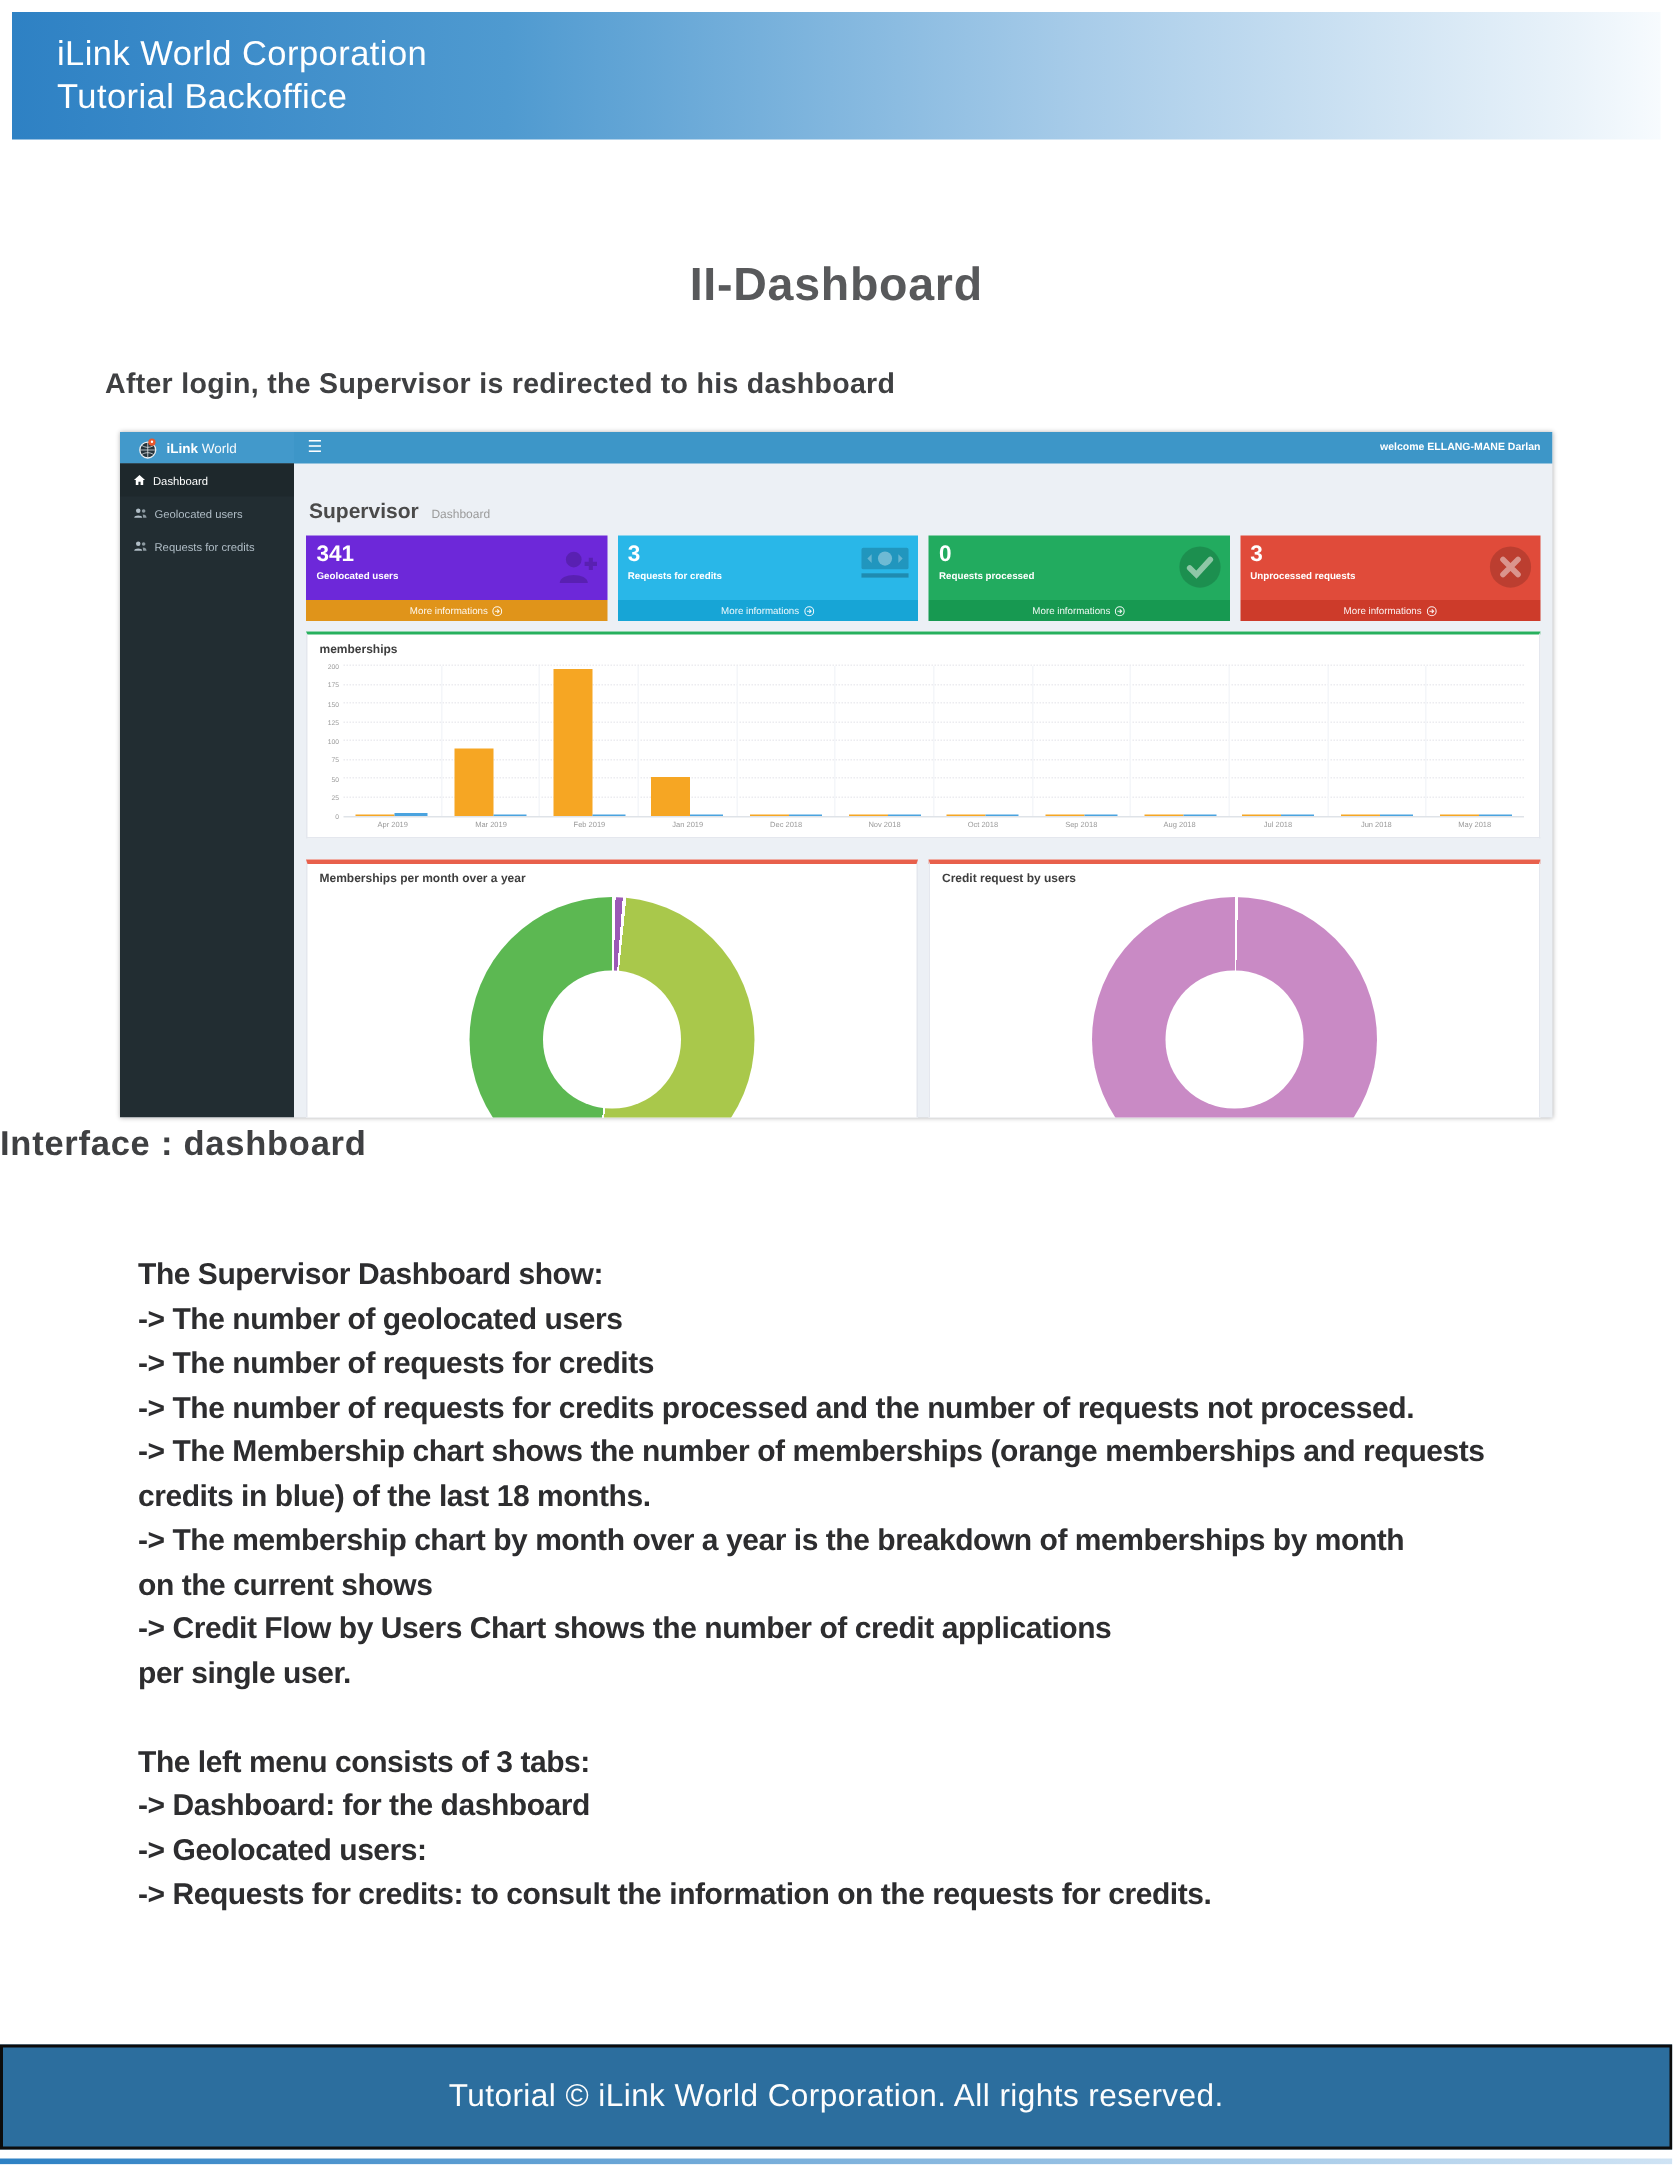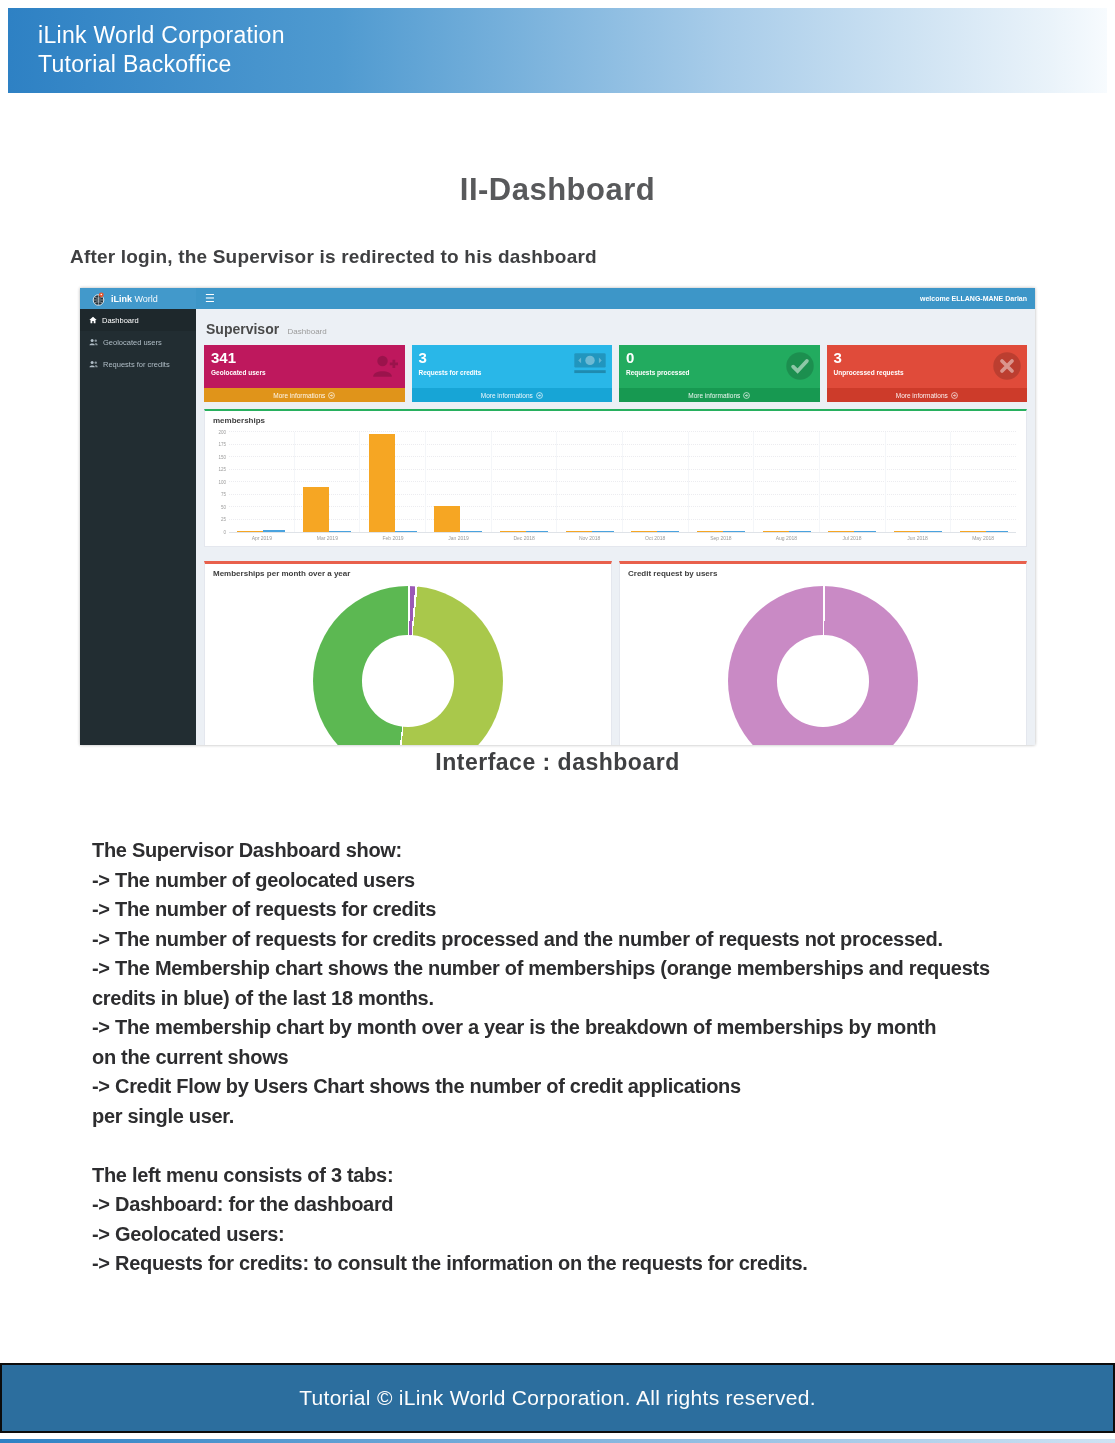--- a/index.html
+++ b/index.html
@@ -9,21 +9,21 @@
   
   .header-band { position:absolute; left:8px; top:8px; right:8px; height:85px;
     background:linear-gradient(90deg,#2e81c4 0%,#4f9ad0 30%,#a8cce9 65%,#eaf3fa 95%,#f7fbfe 100%);
     color:#fff; box-sizing:border-box; padding-top:13px; padding-left:30px; }
   .band-line { font-size:23px; line-height:29px; font-weight:500; letter-spacing:.3px; }
 
   .doc-title { position:absolute; top:172px; left:0; width:100%; text-align:center;
     font-size:31px; font-weight:bold; color:#58595b; letter-spacing:.5px; }
   .doc-intro { position:absolute; top:246px; left:70px; font-size:19px; font-weight:bold;
     color:#3f4042; letter-spacing:.2px; }
-  .doc-caption { position:absolute; top:749px; left:0; width:100%; text-align:center;
+  .doc-caption { position:absolute; top:749px; left:0; width:100%; 
     font-size:23px; font-weight:bold; color:#3f4042; letter-spacing:.5px; }
   .doc-body { position:absolute; left:92px; top:836px; width:975px; font-size:20px;
     font-weight:bold; color:#2d2d2f; line-height:29.5px; letter-spacing:-0.3px; }
   .doc-blank { height:29.5px; }
   .doc-footer { position:absolute; left:0; right:0; top:1363px; height:70px;
     background:#2c6e9e; border:2px solid #0c0c0c; box-sizing:border-box;
     display:flex; align-items:center; justify-content:center;
     color:#fdfdfd; font-size:21px; letter-spacing:.3px; }
   .bottom-strip { position:absolute; left:0; right:0; bottom:0; height:4px;
     background:linear-gradient(90deg,#2e81c4,#cfe3f4); }
@@ -41,21 +41,21 @@
   .welcome { position:absolute; right:8px; top:7px; color:#fff; font-size:7px; font-weight:bold; }
 
   .db-sidebar { position:absolute; left:0; top:21px; bottom:0; width:116px; background:#222d32; }
   .db-item { height:22px; display:flex; align-items:center; gap:5px; padding-left:9px;
     color:#b0bdc6; font-size:7.5px; cursor:pointer; }
   .db-item.active { background:#1e282c; color:#fff; }
   .db-item svg { flex:none; }
 
   .db-main { position:absolute; left:116px; top:21px; right:0; bottom:0;
     padding:7px 8px; box-sizing:border-box; }
-  .db-heading { margin:4px 0 7px 2px; height:18px; }
+  .db-heading { margin:16px 0 7px 2px; height:18px; }
   .h-title { font-size:14px; font-weight:bold; color:#4a4a4a; }
   .h-sub { font-size:8px; color:#9b9b9b; margin-left:4px; }
 
   .db-cards { display:flex; gap:7px; }
   .db-card { flex:1; height:57px; color:#fff; }
   .db-card-body { height:43px; padding:4px 7px; box-sizing:border-box; position:relative; overflow:hidden; }
   .db-card-value { font-size:15px; font-weight:bold; line-height:17px; }
   .db-card-label { font-size:6.5px; font-weight:bold; margin-top:3px; }
   .db-card-icon { position:absolute; right:5px; top:6px; }
   .db-card-footer { height:14px; display:flex; align-items:center; justify-content:center; gap:3px;
@@ -140,21 +140,21 @@
     </div>
 
     <div class="db-main">
       <div class="db-heading">
         <span class="h-title">Supervisor</span>
         <span class="h-sub">Dashboard</span>
       </div>
 
       <div class="db-cards">
         <div class="db-card">
-          <div class="db-card-body" style="background: #be185d;">
+          <div class="db-card-body" style="background: #6d28d9;">
             <div class="db-card-value">341</div>
             <div class="db-card-label">Geolocated users</div>
             <svg class="db-card-icon" width="30" height="30" viewBox="0 0 24 24" fill="rgba(0,0,0,0.18)">
               <circle cx="10" cy="8" r="4.2"></circle>
                 <path d="M2.5 20.5 C2.5 14.8 17.5 14.8 17.5 20.5 Z"></path>
               <path d="M18 7 h2.2 v2.2 h2.2 v2.2 h-2.2 v2.2 H18 v-2.2 h-2.2 V9.2 H18 Z"></path>
             </svg>
           </div>
           <div class="db-card-footer" style="background: rgb(224, 148, 26);">
             <span>More informations</span>

